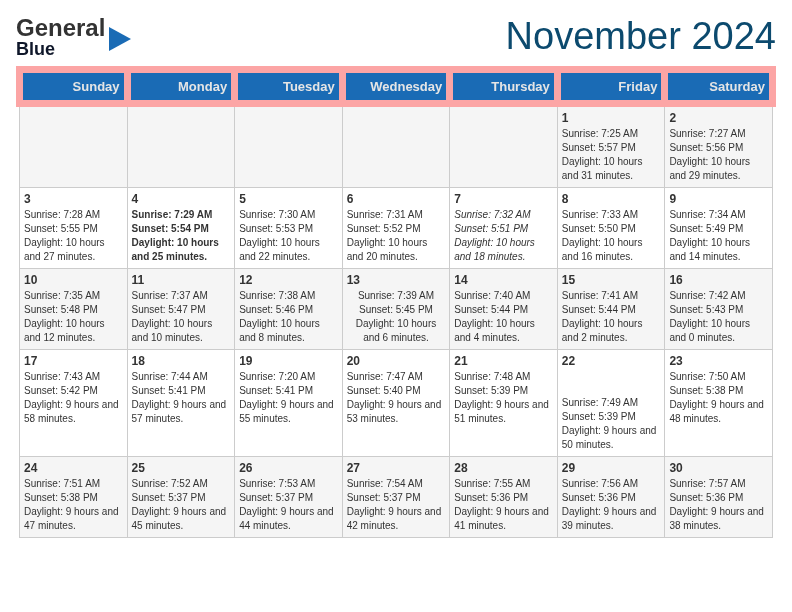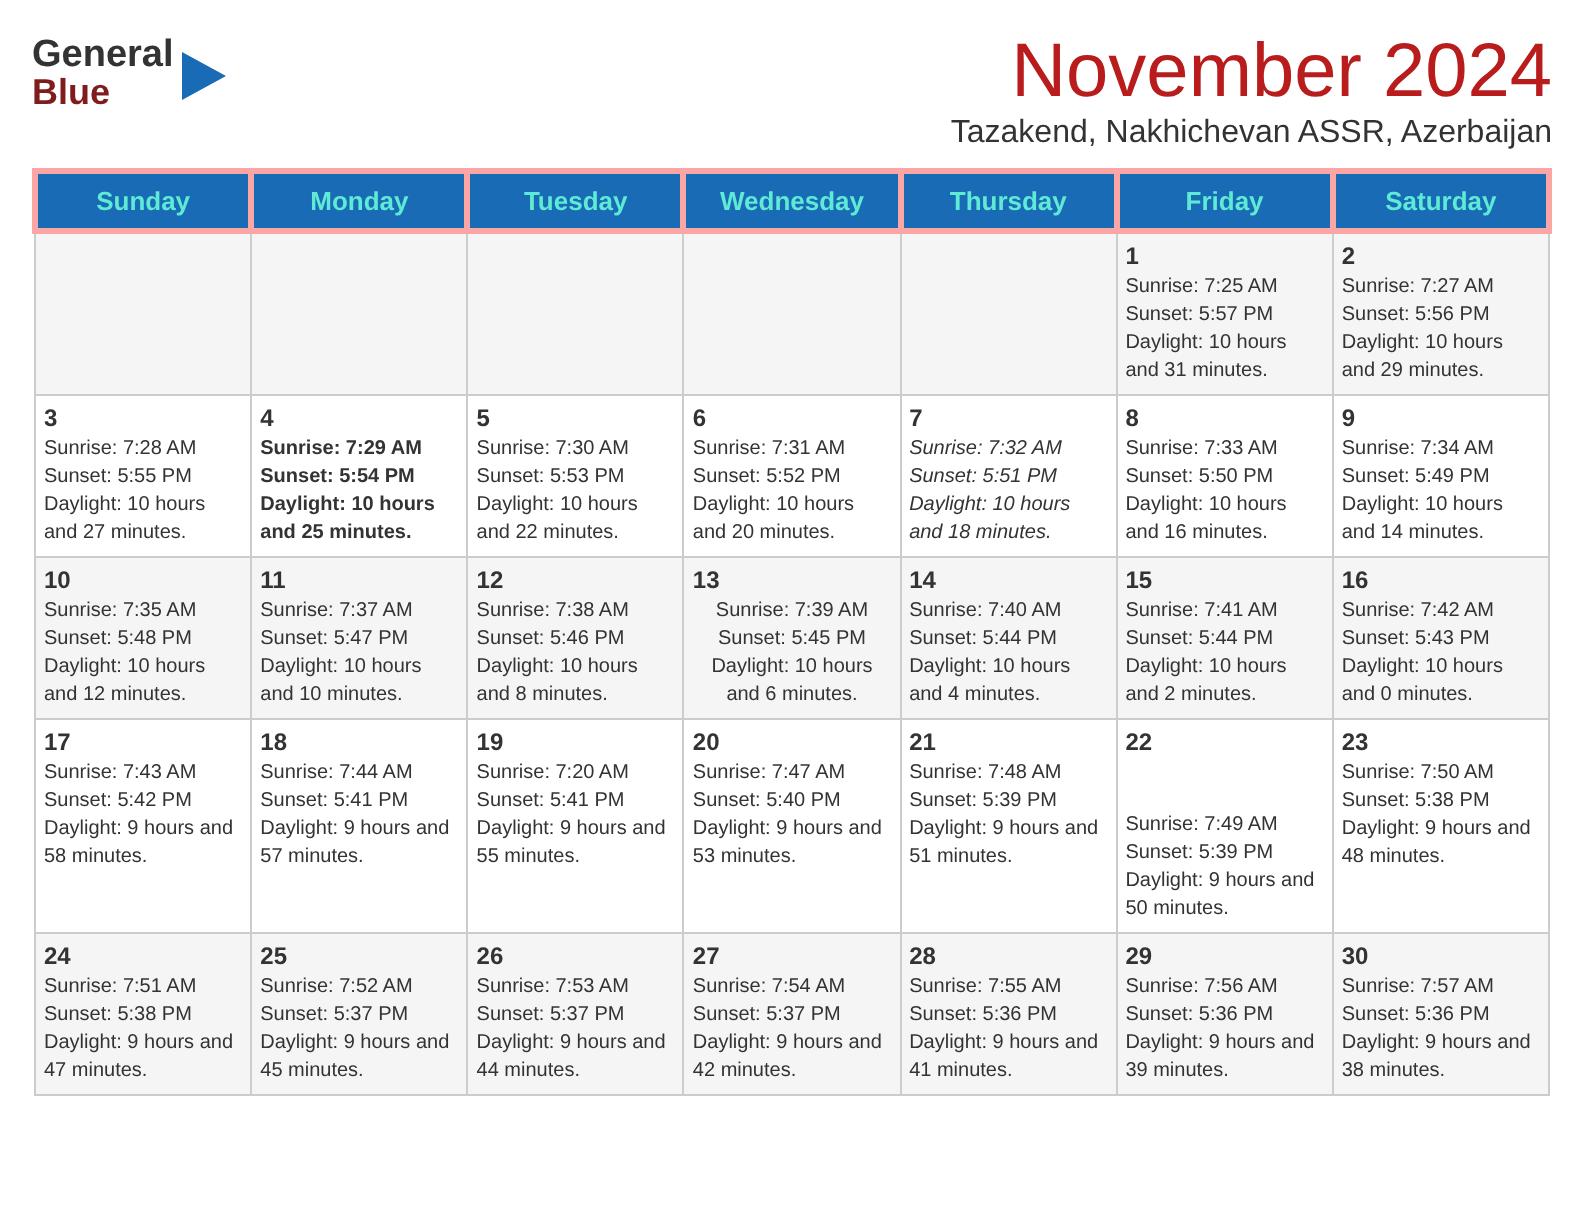--- a/index.html
+++ b/index.html
@@ -21,40 +21,40 @@
       flex-direction: column;
       align-items: flex-start;
       line-height: 1;
     }
     .title-area {
       text-align: right;
     }
     .month-title {
       font-size: 38px;
       font-weight: normal;
-      color: #b91c1c;
+      color: #0c4a6e;
       line-height: 1.1;
     }
     .location-title {
       font-size: 16px;
       color: #333;
     }
     table {
       width: 100%;
       border-collapse: collapse;
       margin-top: 8px;
     }
     th {
       background-color: #1a6bb5;
-      color: #5eead4;
+      color: #e5e5e5;
       font-size: 13px;
       font-weight: bold;
       padding: 6px 4px;
-      text-align: center;
-      border: 3px solid #fca5a5;
+      text-align: right;
+      border: 7px solid #fca5a5;
     }
     td {
       border: 1px solid #ccc;
       vertical-align: top;
       padding: 4px;
       width: calc(100% / 7);
       min-height: 70px;
       font-size: 10.5px;
       color: #333;
       background: #fff;
@@ -80,31 +80,30 @@
       background: inherit;
     }
   </style>
 </head>
 <body>
 
 <div class="header-area">
   <div class="logo">
     <div style="display:flex;align-items:center;gap:2px">
       <div style="display:flex;flex-direction:column;line-height:1">
-        <span style="font-size:19px;font-weight:bold;color:#333">General</span>
-        <span style="font-size:18px;font-weight:bold;color:#7f1d1d">Blue</span>
+        <span style="font-size:24px;font-weight:bold;color:#333">General</span>
+        <span style="font-size:18px;font-weight:bold;color:#0f172a">Blue</span>
       </div>
       <svg width="22" height="36" viewBox="0 0 22 36" xmlns="http://www.w3.org/2000/svg" style="margin-left:2px;margin-top:4px">
         <polygon points="0,6 22,18 0,30" fill="#1a6bb5"></polygon>
       </svg>
     </div>
   </div>
   <div class="title-area">
     <div class="month-title">November 2024</div>
-    <div class="location-title">Tazakend, Nakhichevan ASSR, Azerbaijan</div>
   </div>
 </div>
 
 <table>
   <thead>
     <tr>
       <th>Sunday</th>
       <th>Monday</th>
       <th>Tuesday</th>
       <th>Wednesday</th>

